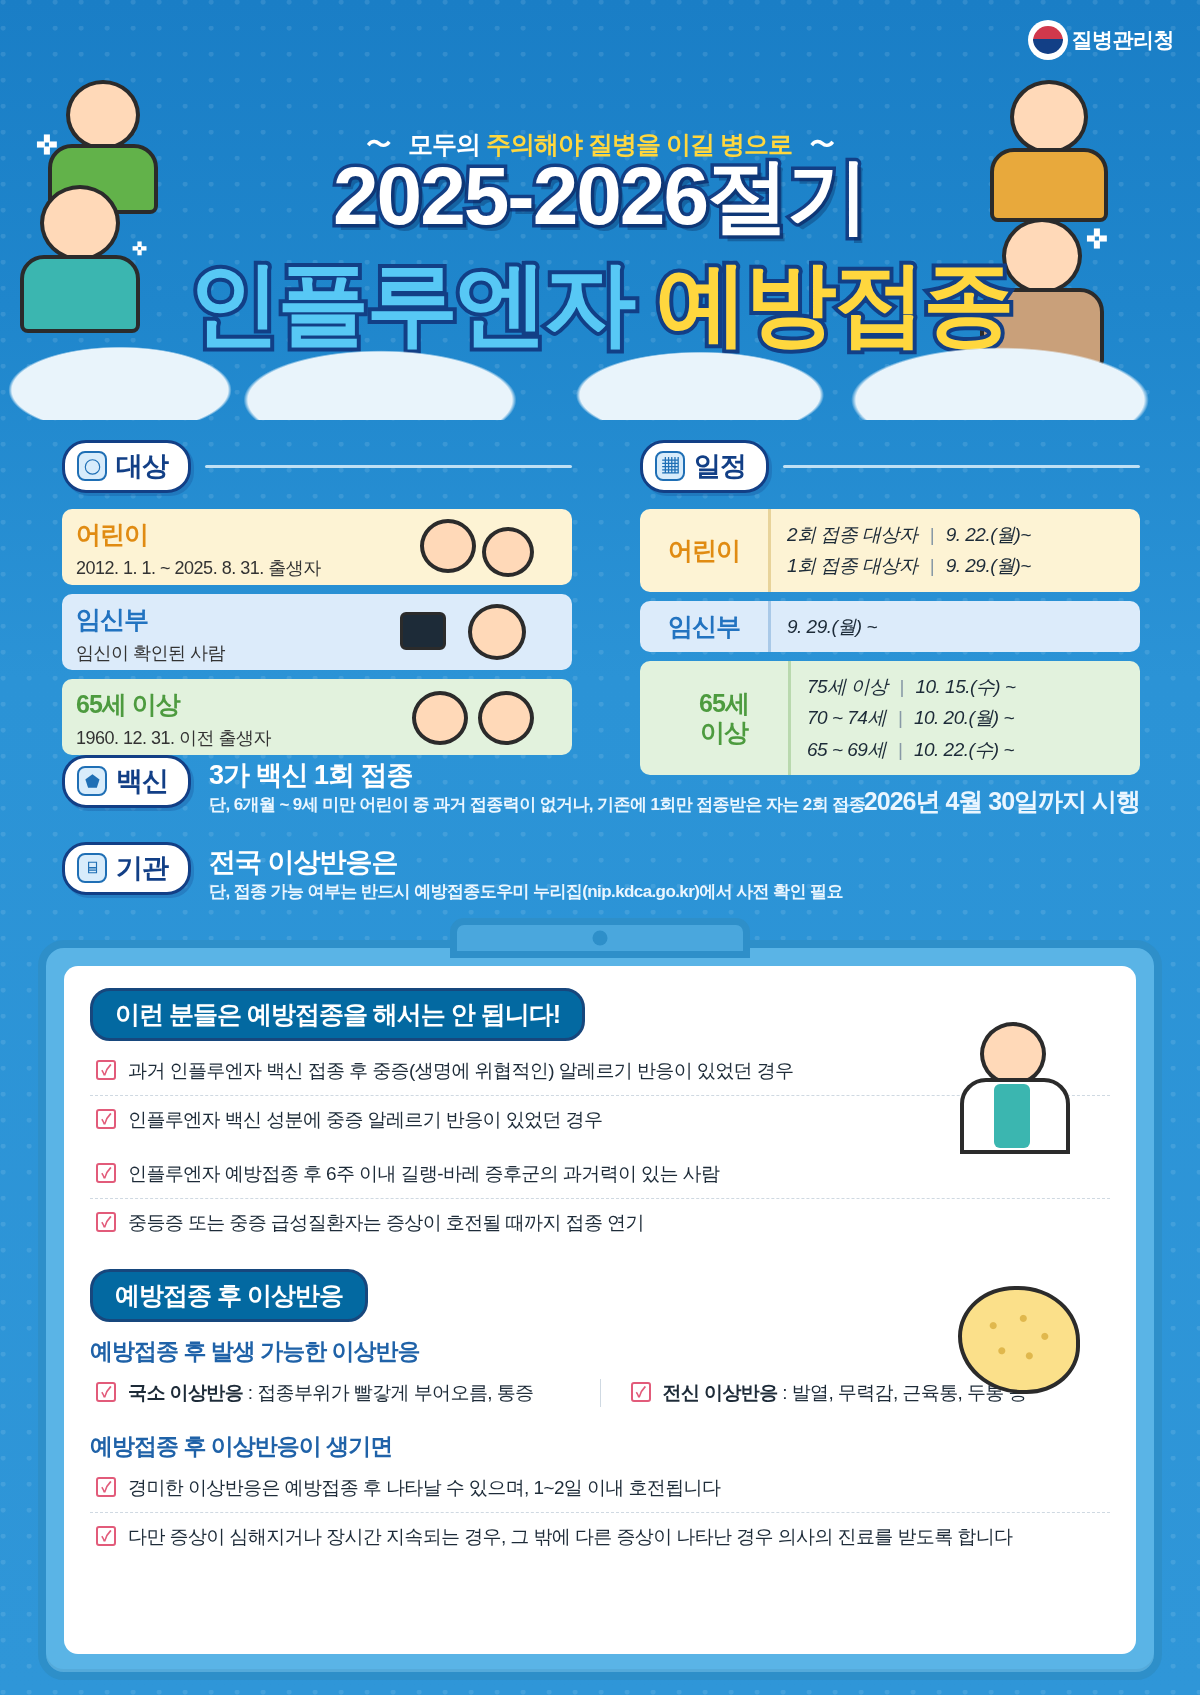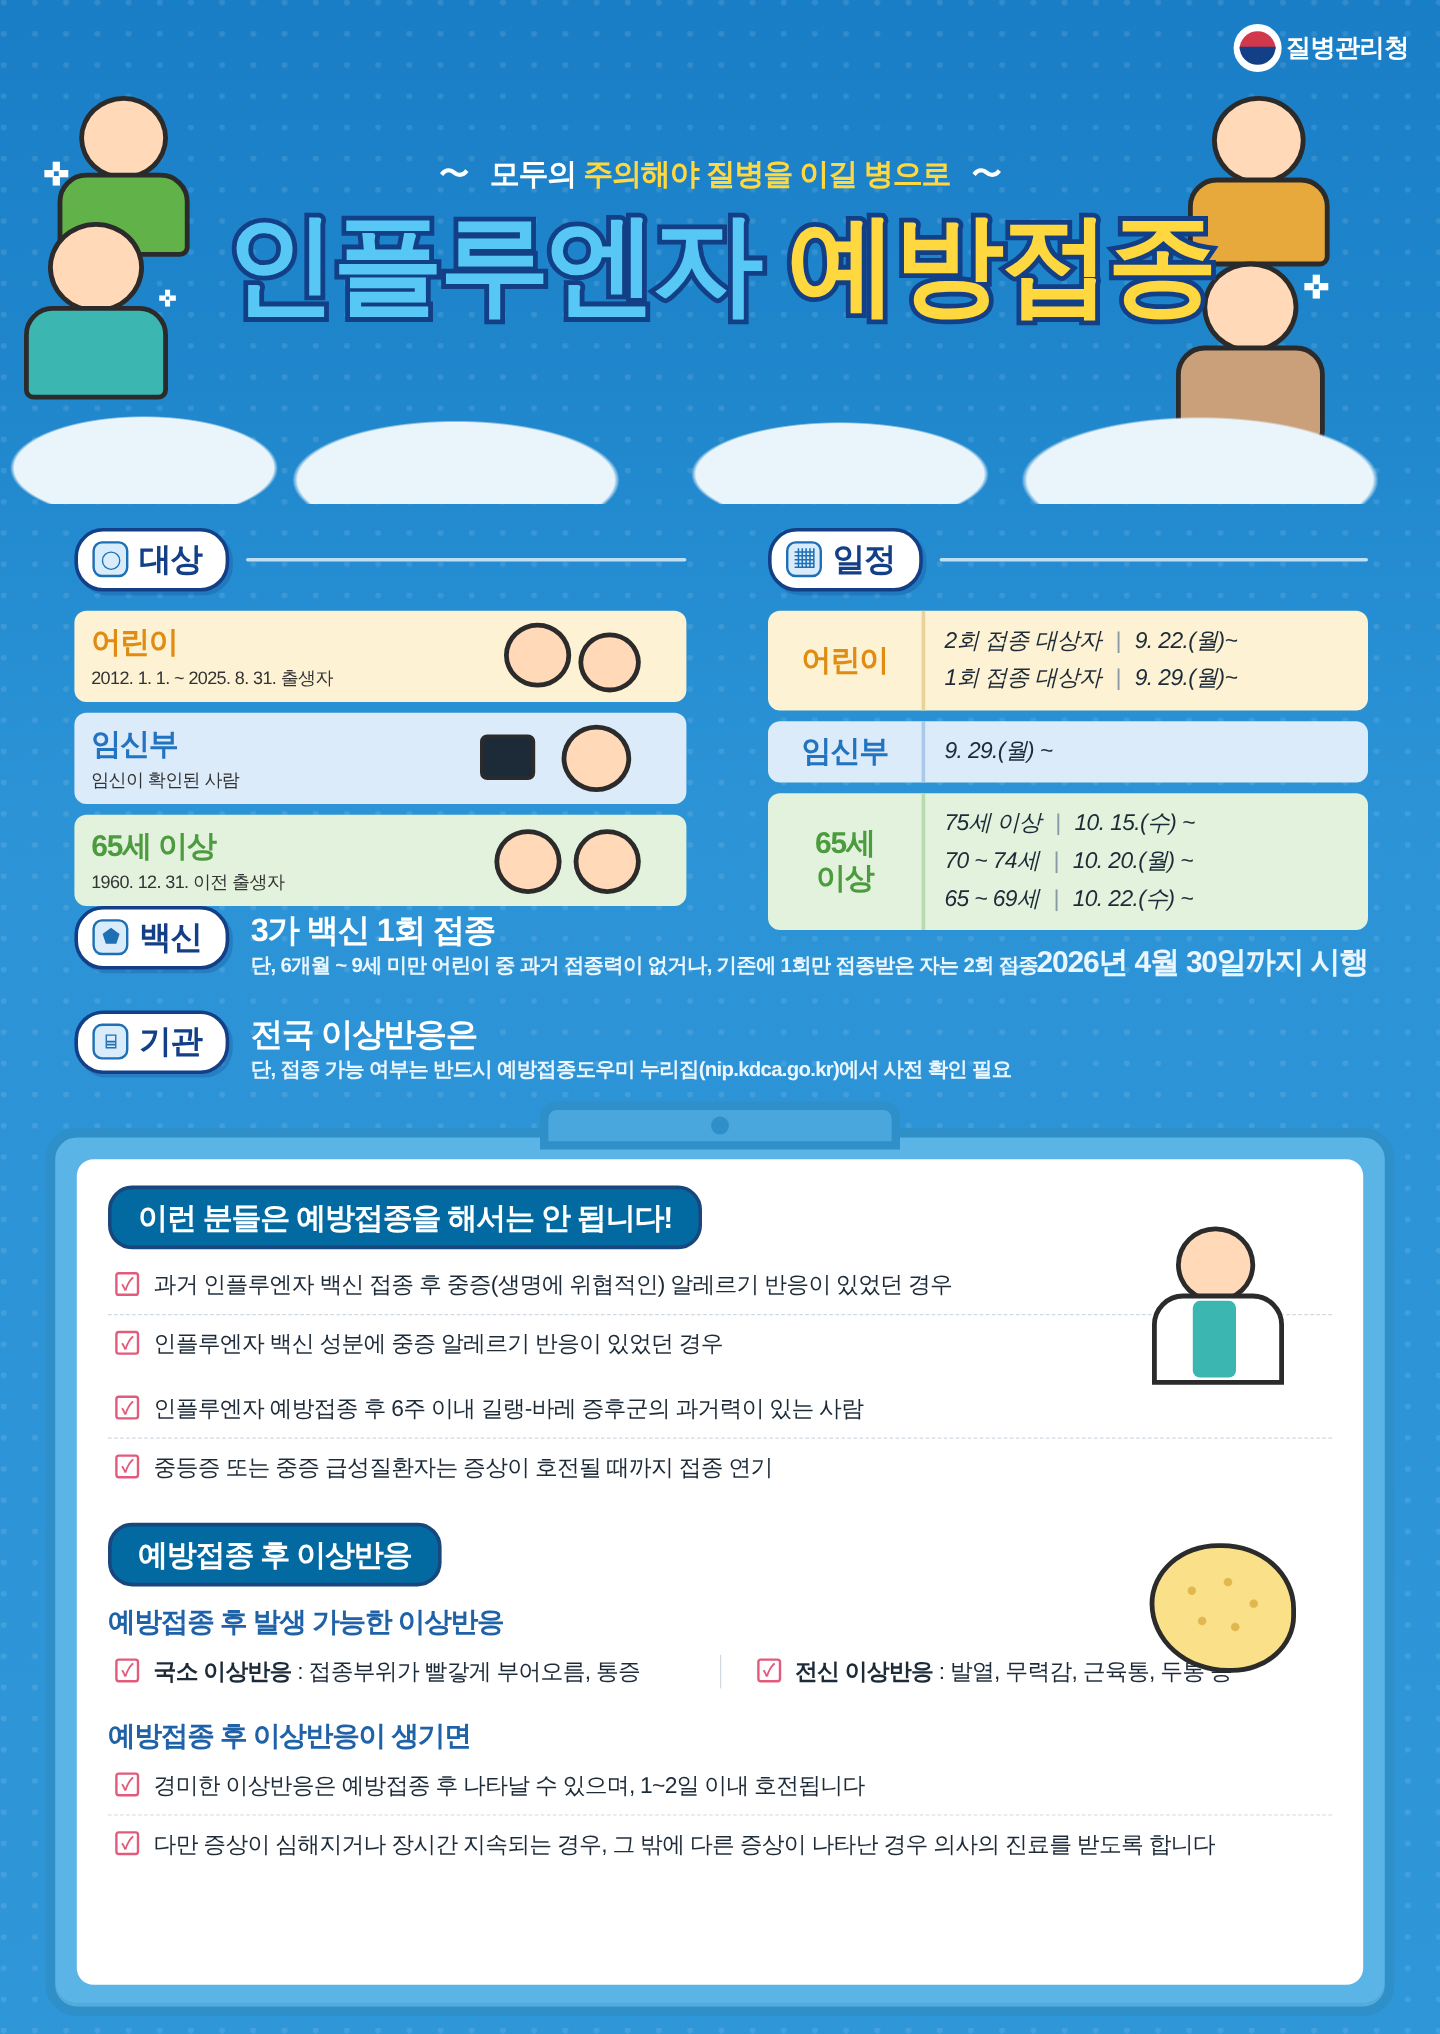--- a/index.html
+++ b/index.html
@@ -103,29 +103,29 @@
 
   .target-list { margin-top: 16px; }
   .target-item {
     position: relative; height: 76px; border-radius: 10px; margin-bottom: 9px;
     padding: 9px 14px; overflow: hidden;
   }
   .t-yellow { background: #fdf3d4; }
   .t-blue   { background: #dcebfa; }
   .t-green  { background: #e2f2dd; }
   .t-title { font-size: 25px; font-weight: bold; letter-spacing: -1px; }
-  .t-sub { font-size: 15px; color: #333; margin-top: 5px; letter-spacing: -0.5px; }
+  .t-sub { font-size: 18px; color: #333; margin-top: 5px; letter-spacing: -0.5px; }
   .ty { color: #e08b12; } .tb { color: #2273c0; } .tg { color: #4d9b3f; }
   .t-art { position: absolute; right: 12px; top: 6px; width: 170px; height: 66px; }
 
   .sched { margin-top: 16px; }
   .s-row { display: flex; align-items: stretch; border-radius: 10px; margin-bottom: 9px; }
   .s-yellow { background: #fdf3d4; }
   .s-blue   { background: #dcebfa; }
-  .s-green  { background: #e2f2dd; }
+  .s-green  { background: #e2f2dd; padding-left: 20px; }
   .s-label {
     width: 128px; display: flex; align-items: center; justify-content: center;
     font-size: 25px; font-weight: bold; letter-spacing: -1px; text-align: center;
     line-height: 1.15;
   }
   .s-body { flex: 1; border-left: 3px solid #c6d8c9; padding: 10px 0 10px 16px; }
   .s-body.yl { border-left-color: #e8d39a; }
   .s-body.bl { border-left-color: #a9c9e8; }
   .s-body.gr { border-left-color: #b9d9ae; }
   .s-line { font-size: 19px; color: #1d2b38; letter-spacing: -0.5px; line-height: 1.65; font-style: italic; }
@@ -235,20 +235,21 @@
 
   <div class="tagline">
     <span class="dash">〜</span>
     <span>모두의</span>
     <span class="hi">주의해야</span>
     <span class="hi">질병을 이길 병으로</span>
     <span class="dash">〜</span>
   </div>
 
   <div class="title-wrap">
+    <div class="title1">2025-2026절기</div>
     <div class="title2">
       <span class="a">인플루엔자</span>
       <span class="b">예방접종</span>
     </div>
   </div>
 
   <div class="clouds"></div>
 
   <div class="info">
 

